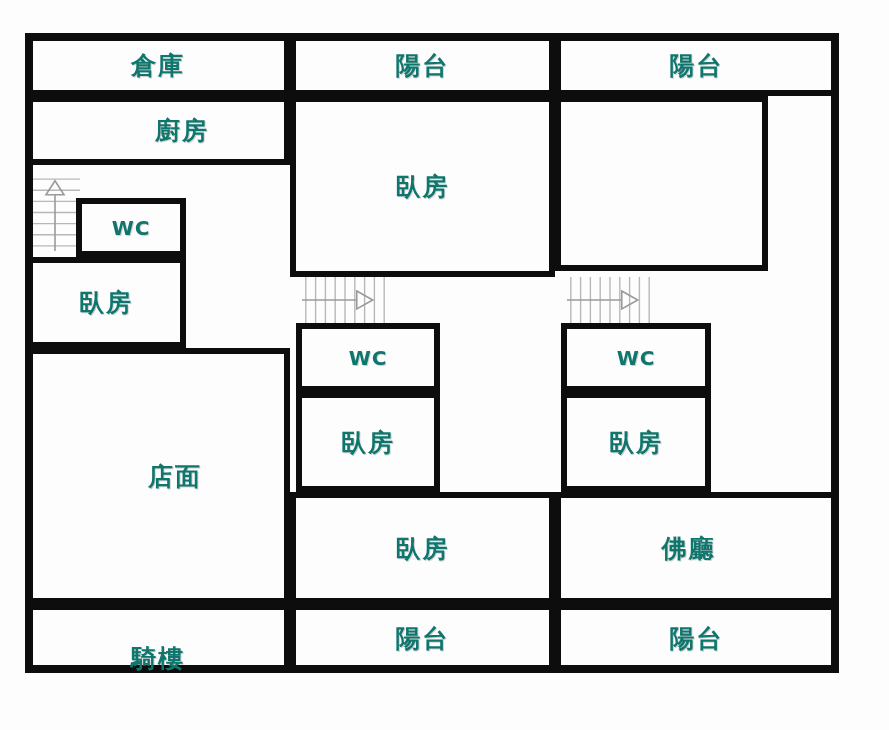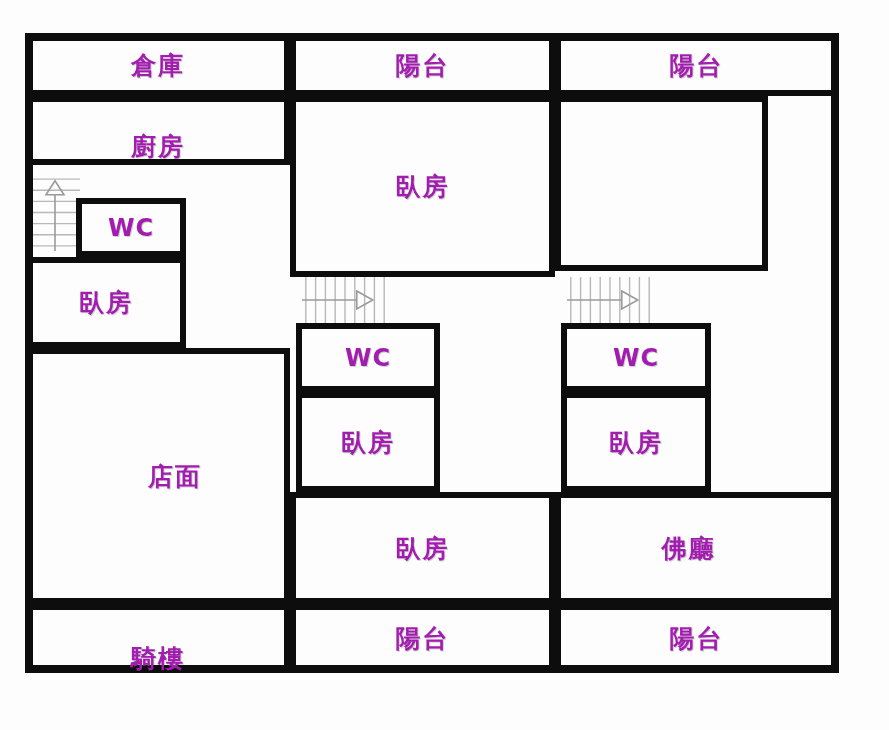--- a/index.html
+++ b/index.html
@@ -20,29 +20,29 @@
     left: 0;
     top: 0;
     width: 889px;
     height: 730px;
   }
   .room-label {
     position: absolute;
     display: flex;
     align-items: center;
     justify-content: center;
-    color: #a21caf;
+    color: #0f766e;
     font-weight: 700;
     letter-spacing: 2px;
     white-space: nowrap;
     pointer-events: none;
     text-shadow: 1px 1px 0 rgba(0,0,0,0.18);
   }
   .label-cjk { font-size: 25px; }
-  .label-wc  { font-size: 24px; font-weight: 600; letter-spacing: 1px; }
+  .label-wc  { font-size: 20px; font-weight: 600; letter-spacing: 1px; }
 </style>
 </head>
 <body>
 
 <div id="canvas">
   <svg class="plan" id="plan-svg" viewBox="0 0 889 730" xmlns="http://www.w3.org/2000/svg">
       <g>
         <rect x="29" y="37" width="258" height="56" fill="#fdfdfd" stroke="#0d0d0d" stroke-width="6" shape-rendering="crispEdges"></rect>
         <rect x="29" y="99" width="258" height="63" fill="#fdfdfd" stroke="#0d0d0d" stroke-width="6" shape-rendering="crispEdges"></rect>
         <rect x="79" y="201" width="104" height="53" fill="#fdfdfd" stroke="#0d0d0d" stroke-width="6" shape-rendering="crispEdges"></rect>
@@ -120,21 +120,21 @@
       <rect x="558" y="37" width="277" height="56" fill="none" stroke="#0d0d0d" stroke-width="6" shape-rendering="crispEdges"></rect>
       <rect x="558" y="99" width="207" height="169" fill="none" stroke="#0d0d0d" stroke-width="6" shape-rendering="crispEdges"></rect>
       <rect x="564" y="326" width="144" height="63" fill="none" stroke="#0d0d0d" stroke-width="6" shape-rendering="crispEdges"></rect>
       <rect x="564" y="395" width="144" height="94" fill="none" stroke="#0d0d0d" stroke-width="6" shape-rendering="crispEdges"></rect>
       <rect x="558" y="495" width="277" height="106" fill="none" stroke="#0d0d0d" stroke-width="6" shape-rendering="crispEdges"></rect>
       <rect x="558" y="607" width="277" height="62" fill="none" stroke="#0d0d0d" stroke-width="6" shape-rendering="crispEdges"></rect>
       <rect x="29" y="37" width="806" height="632" fill="none" stroke="#0d0d0d" stroke-width="8" shape-rendering="crispEdges"></rect>
     </svg>
   <div id="label-layer">
       <div class="room-label label-cjk" style="left: 26px; top: 34px; width: 264px; height: 62px;">倉庫</div>
-      <div class="room-label label-cjk" style="left: 26px; top: 112px; width: 264px; height: 69px;">廚房</div>
+      <div class="room-label label-cjk" style="left: 26px; top: 96px; width: 264px; height: 69px; padding-left: 24px;">廚房</div>
       <div class="room-label label-wc" style="left: 76px; top: 198px; width: 110px; height: 59px;">WC</div>
       <div class="room-label label-cjk" style="left: 26px; top: 257px; width: 160px; height: 91px;">臥房</div>
       <div class="room-label label-cjk" style="left: 43px; top: 348px; width: 264px; height: 256px;">店面</div>
       <div class="room-label label-cjk" style="left: 26px; top: 624px; width: 264px; height: 68px;">騎樓</div>
       <div class="room-label label-cjk" style="left: 290px; top: 34px; width: 265px; height: 62px;">陽台</div>
       <div class="room-label label-cjk" style="left: 290px; top: 96px; width: 265px; height: 181px;">臥房</div>
       <div class="room-label label-wc" style="left: 296px; top: 323px; width: 144px; height: 69px;">WC</div>
       <div class="room-label label-cjk" style="left: 296px; top: 392px; width: 144px; height: 100px;">臥房</div>
       <div class="room-label label-cjk" style="left: 290px; top: 492px; width: 265px; height: 112px;">臥房</div>
       <div class="room-label label-cjk" style="left: 290px; top: 604px; width: 265px; height: 68px;">陽台</div>

